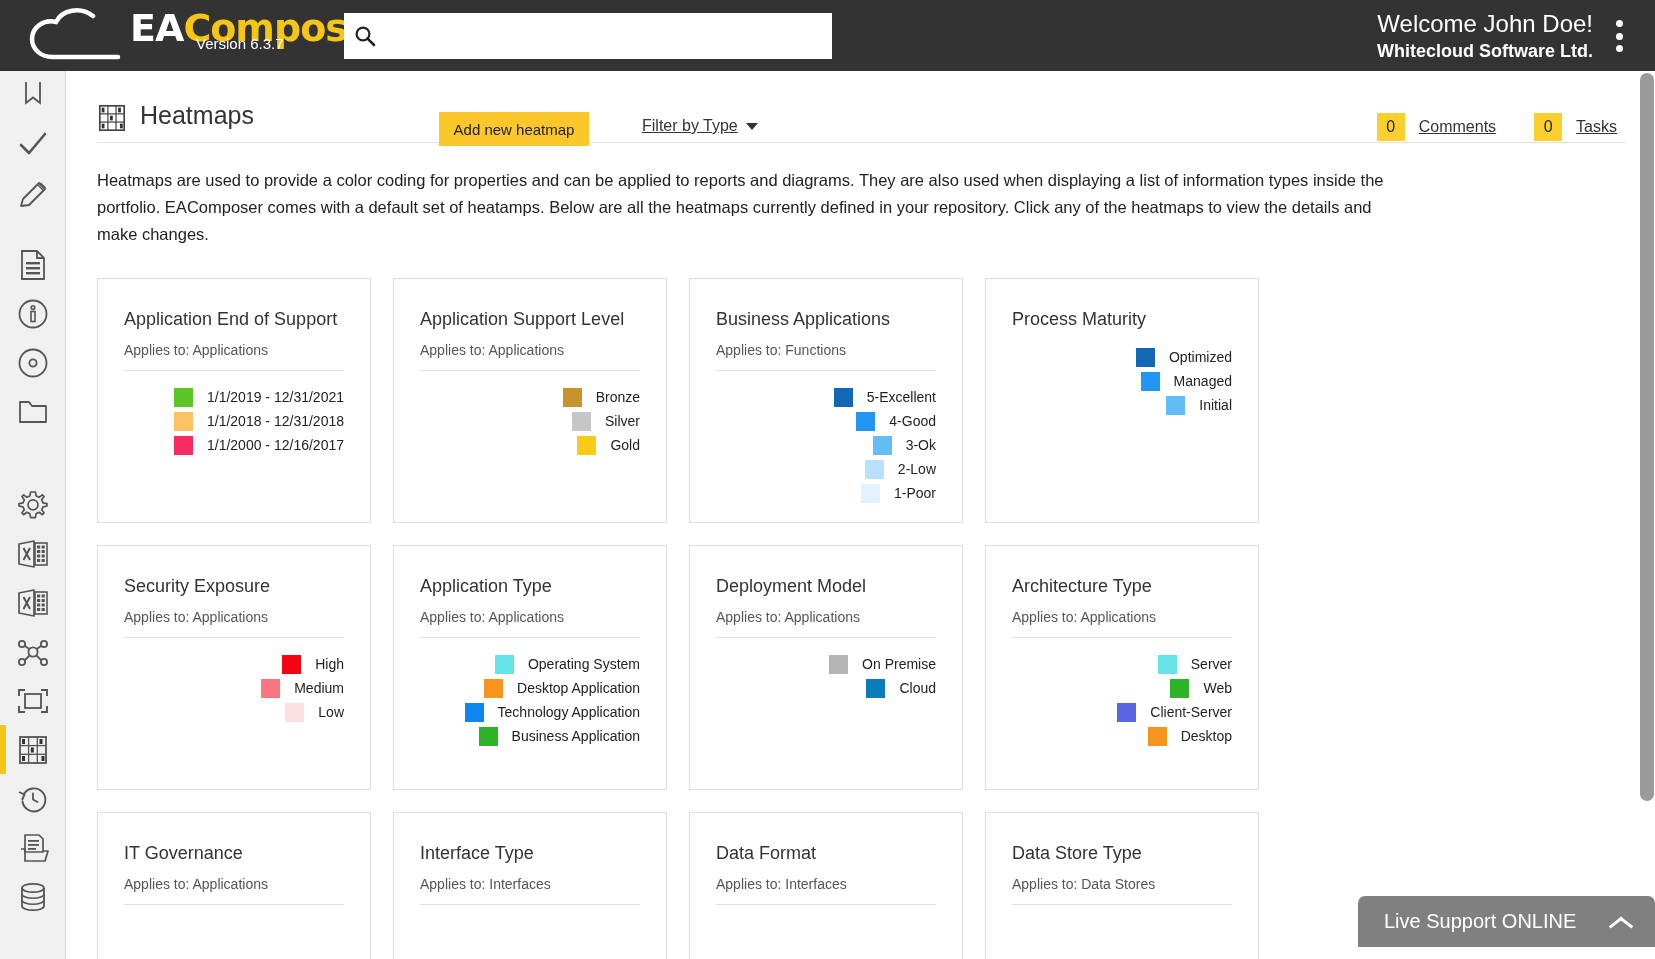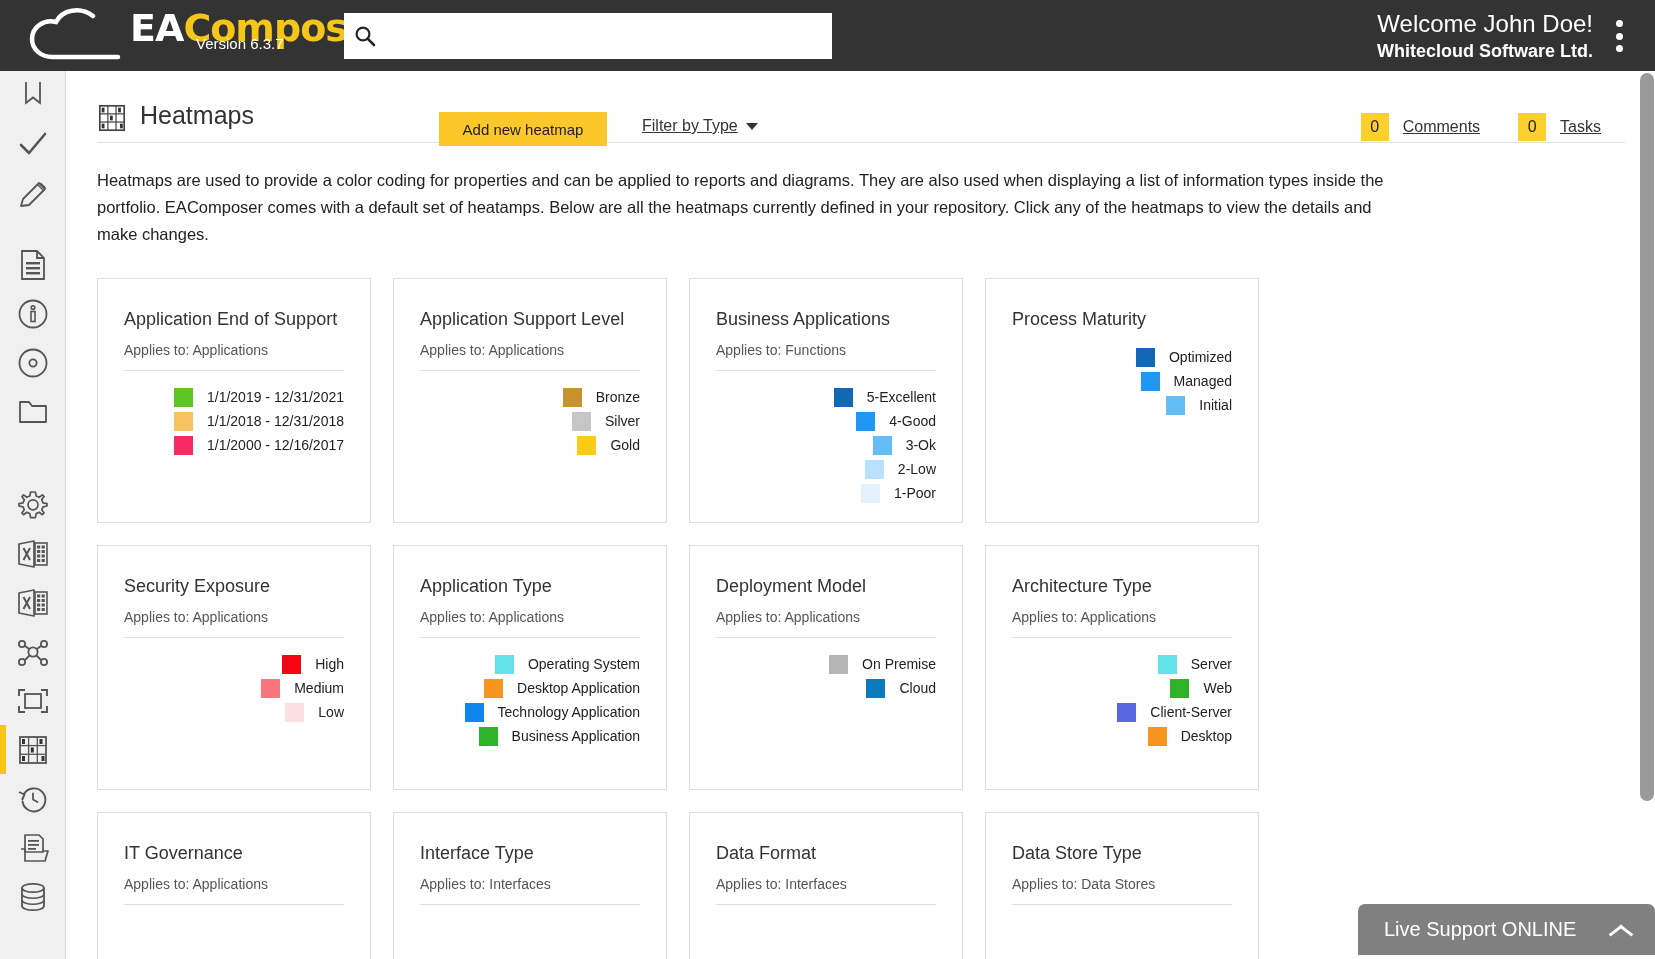--- a/index.html
+++ b/index.html
@@ -89,21 +89,21 @@
     border-bottom: 1px solid #e2e2e2;
     margin: 0 30px 0 30px;
   }
   .ph-icon { position: absolute; left: 0px; top: 32px; }
   .ph-title {
     position: absolute; left: 43px; top: 30px;
     font-size: 25px; color: #333; font-weight: 400;
   }
   .add-btn {
     position: absolute; left: 342px; top: 41px;
-    width: 168px; height: 34px; background: #fbc72a;
+    width: 150px; height: 34px; background: #fbc72a;
     border: none; cursor: pointer;
     font-size: 15px; color: #222; font-family: "Liberation Sans", sans-serif;
   }
   .filter-wrap {
     position: absolute; left: 545px; top: 46px;
     display: flex; align-items: center; gap: 8px; cursor: pointer;
   }
   .filter-label {
     font-size: 16px; color: #333; text-decoration: underline;
   }
@@ -118,21 +118,21 @@
   }
   .count-badge {
     width: 28px; height: 28px; background: #fbd02e;
     display: flex; align-items: center; justify-content: center;
     font-size: 16px; color: #222; margin-right: 14px;
   }
   .head-link {
     font-size: 16px; color: #333; text-decoration: underline; margin-right: 38px;
     cursor: pointer;
   }
-  .head-link.last { margin-right: 16px; }
+  .head-link.last { margin-right: 0; }
 
   .intro {
     margin: 24px 30px 0 30px;
     font-size: 16.5px; line-height: 27px; color: #222;
     max-width: 1290px;
   }
 
   
   .grid {
     margin: 30px 0 0 30px;
@@ -166,21 +166,21 @@
     width: 17px; height: 888px; background: #ffffff;
   }
   .vthumb {
     position: absolute; left: 2px; top: 2px;
     width: 14px; height: 728px;
     background: #9a9a9a; border-radius: 7px;
   }
 
   
   .live-support {
-    position: absolute; right: 0px; bottom: 4px;
+    position: absolute; right: 0px; bottom: 12px;
     width: 297px; height: 51px; background: #808080;
     border-radius: 7px 7px 0 0;
     display: flex; align-items: center; justify-content: space-between;
     padding: 0 22px 0 26px; cursor: pointer;
   }
   .live-support span { color: #fff; font-size: 20px; }
   .chev { width: 24px; height: 14px; position: relative; }
   .chev::before, .chev::after {
     content: ""; position: absolute; top: 6px; width: 16px; height: 3px; background: #fff;
   }

